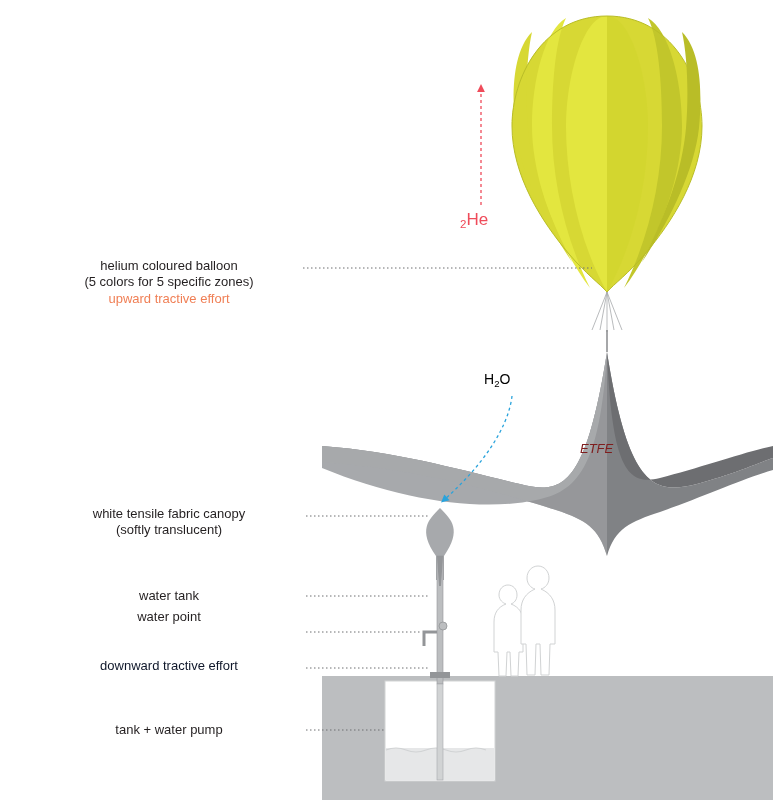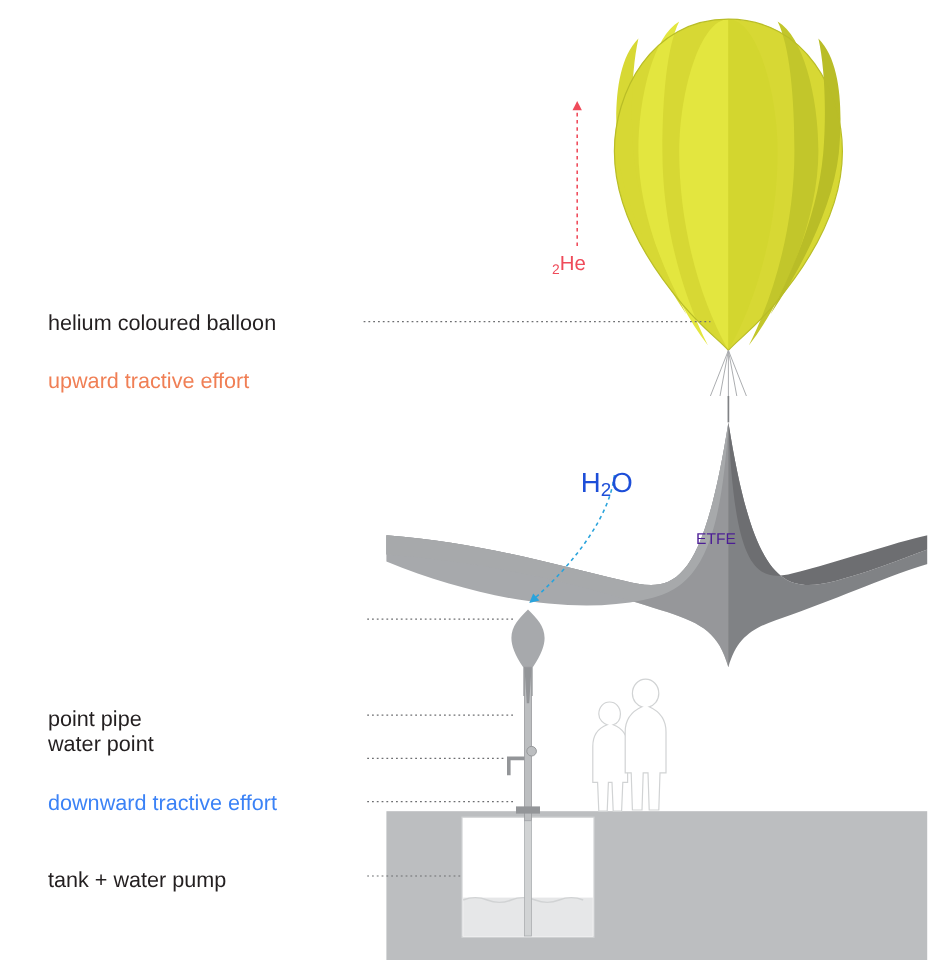--- a/index.html
+++ b/index.html
@@ -19,49 +19,50 @@
   }
   #diagram-svg {
     position: absolute;
     left: 0;
     top: 0;
     width: 773px;
     height: 800px;
   }
   .label {
     position: absolute;
-    font-size: 18px;
+    font-size: 13px;
     color: #231f20;
-    text-align: left;
+    text-align: center;
     line-height: 1.25;
     white-space: nowrap;
   }
   .label .sub {
     display: block;
   }
-  .accent-orange { color: #f07f55; margin-top: 25px; }
-  .accent-blue { color: #3b82f6; }
+  .accent-orange { color: #f07f55; }
+  .accent-blue { color: #0f172a; }
   .chem {
     position: absolute;
     font-size: 17px;
     white-space: nowrap;
   }
   .chem.he { color: #ef4b5a; }
-  .chem.h2o { color: #1d4ed8; font-size: 23px; margin-top: 18px; }
+  .chem.h2o { color: #000000; font-size: 14px; }
   .chem sub {
     font-size: 0.68em;
     vertical-align: baseline;
     position: relative;
     top: 3px;
   }
   .etfe-label {
     position: absolute;
     font-size: 13px;
-    color: #4c1d95;
+    color: #7f1d1d;
     white-space: nowrap;
+    font-style: italic;
   }
 </style>
 </head>
 <body>
 
 <div id="stage">
 
   <svg id="diagram-svg" viewBox="0 0 773 800">
     <defs>
       <marker id="arrowRed" markerWidth="8" markerHeight="8" refX="4" refY="4" orient="auto">
@@ -143,26 +144,31 @@
       <path d="M306,516 L430,516"></path>
       <path d="M306,596 L430,596"></path>
       <path d="M306,632 L422,632"></path>
       <path d="M306,668 L430,668"></path>
       <path d="M306,730 L386,730"></path>
     </g>
   </svg>
 
   <div class="label" style="left:40px; top:258px; width:258px;">
     <span class="sub">helium coloured balloon</span>
+    <span class="sub">(5 colors for 5 specific zones)</span>
     <span class="sub accent-orange">upward tractive effort</span>
   </div>
 
+  <div class="label" style="left:40px; top:506px; width:258px;">
+    <span class="sub">white tensile fabric canopy</span>
+    <span class="sub">(softly translucent)</span>
+  </div>
 
   <div class="label" style="left:40px; top:588px; width:258px;">
-    <span class="sub">point pipe</span>
+    <span class="sub">water tank</span>
   </div>
 
   <div class="label" style="left:40px; top:609px; width:258px;">
     <span class="sub">water point</span>
   </div>
 
   <div class="label" style="left:40px; top:658px; width:258px;">
     <span class="sub accent-blue">downward tractive effort</span>
   </div>
 

